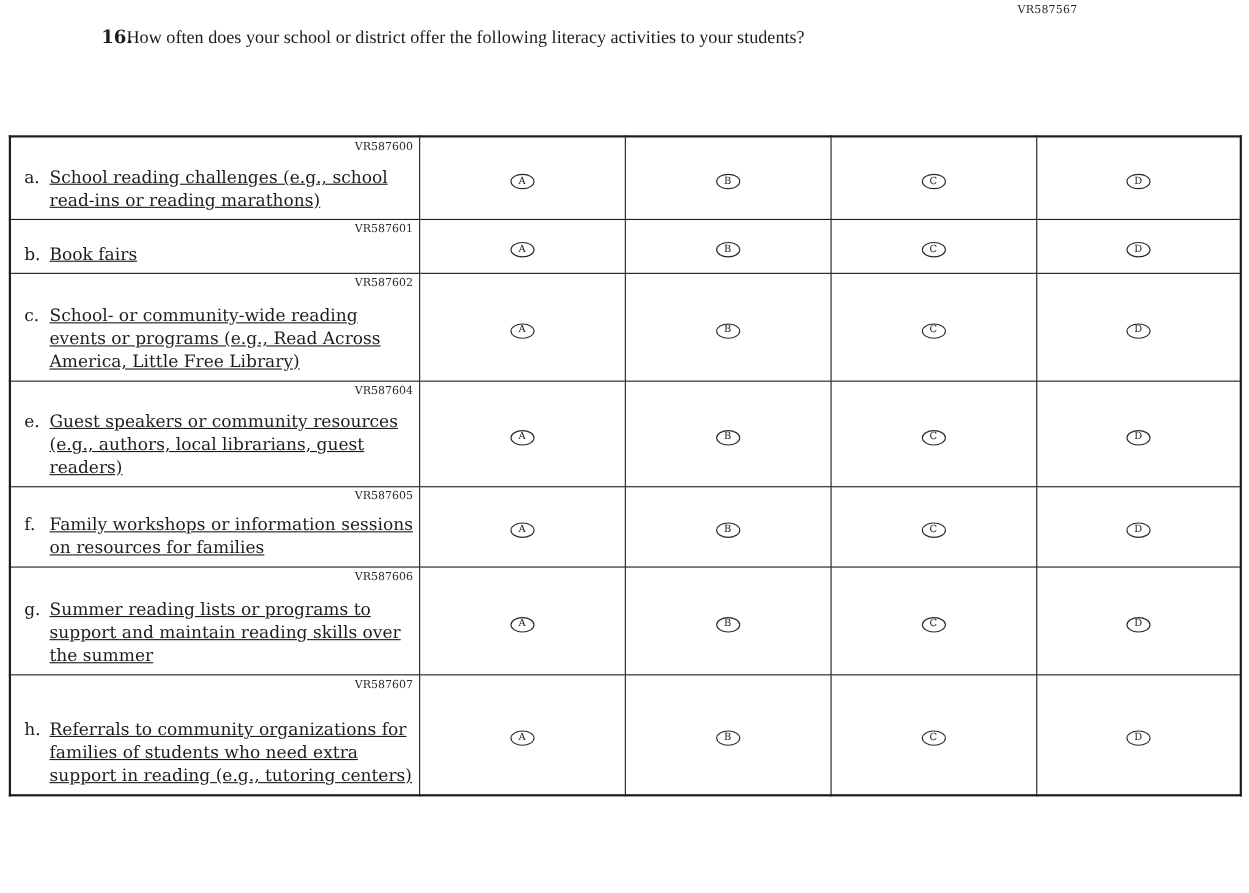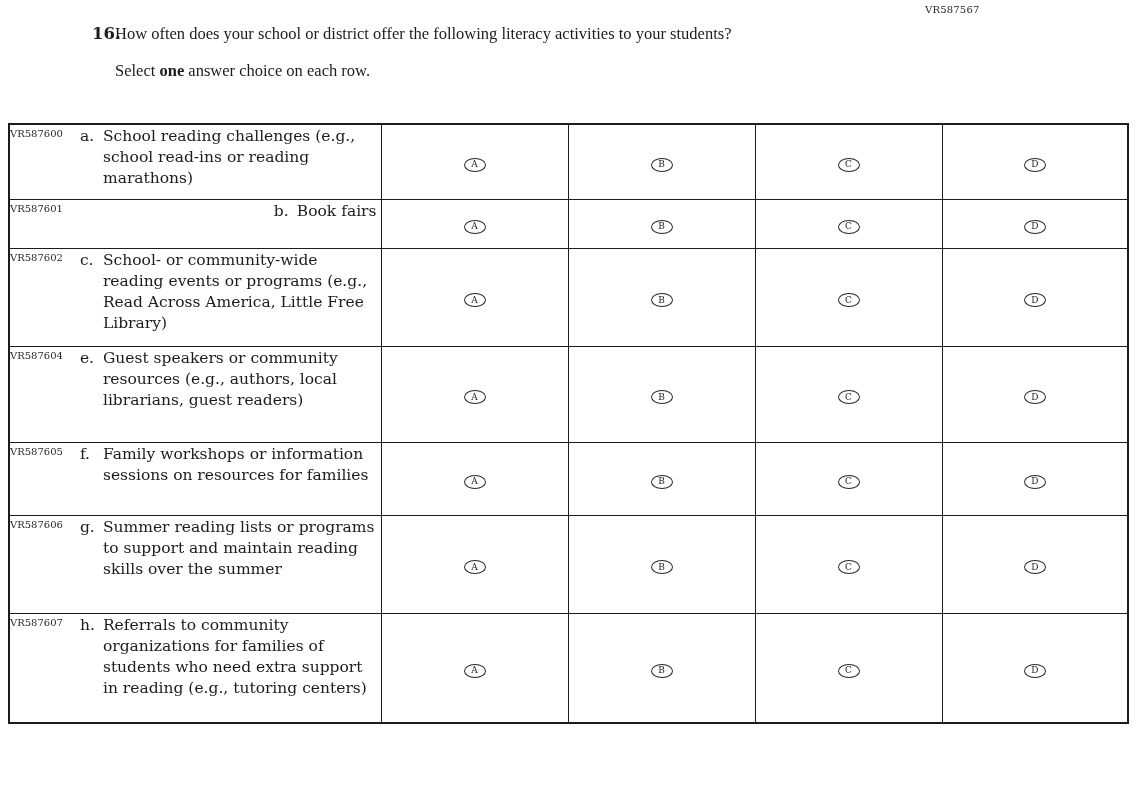--- a/index.html
+++ b/index.html
@@ -76,21 +76,21 @@
     border-bottom: 5px double #1e1b1c;
     padding: 0;
   }
   td.act-cell {
     vertical-align: top;
     padding: 0;
     overflow: hidden;
   }
   .cellwrap {
     display: flex;
-    flex-direction: row;
+    flex-direction: column;
     justify-content: space-between;
     height: 100%;
     box-sizing: border-box;
   }
   .vr {
     text-align: right;
     font-size: 10px;
     line-height: 13px;
     padding: 2px 5px 0 0;
     color: #2a2728;
@@ -98,21 +98,21 @@
   .act-label {
     display: flex;
     padding: 1px 4px 6px 12px;
     font-size: 15.5px;
     line-height: 21px;
   }
   .act-letter {
     width: 23px;
     flex-shrink: 0;
   }
-  .act-text { flex: 1; }
+  .act-text { flex: 1; text-decoration: underline; }
 
   td.opt-cell {
     text-align: center;
     vertical-align: middle;
     padding: 0;
   }
   .bubble {
     display: inline-flex;
     align-items: center;
     justify-content: center;
@@ -141,21 +141,20 @@
 
 <div class="page">
 
   <div class="vr-top">VR587567</div>
 
   <div class="question">
     <div class="q-row">
       <span class="q-num">16.</span>
       <div class="q-body">
         <p class="q-text">How often does your school or district offer the following literacy activities to your students?</p>
-        <p class="q-select"><span>Select </span><b>one</b><span> answer choice on each row.</span></p>
       </div>
     </div>
   </div>
 
   <table class="survey">
     <colgroup>
       <col style="width:372px">
       <col style="width:187px">
       <col style="width:187px">
       <col style="width:187px">

